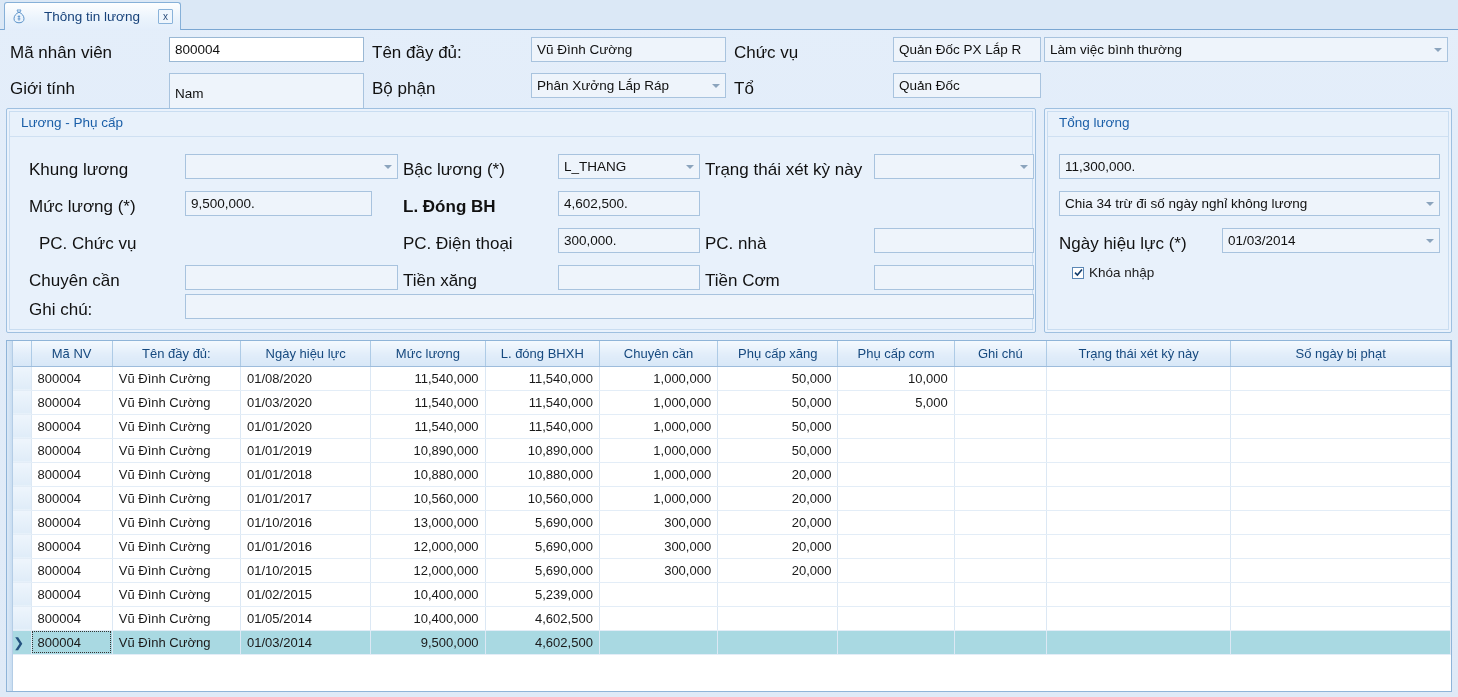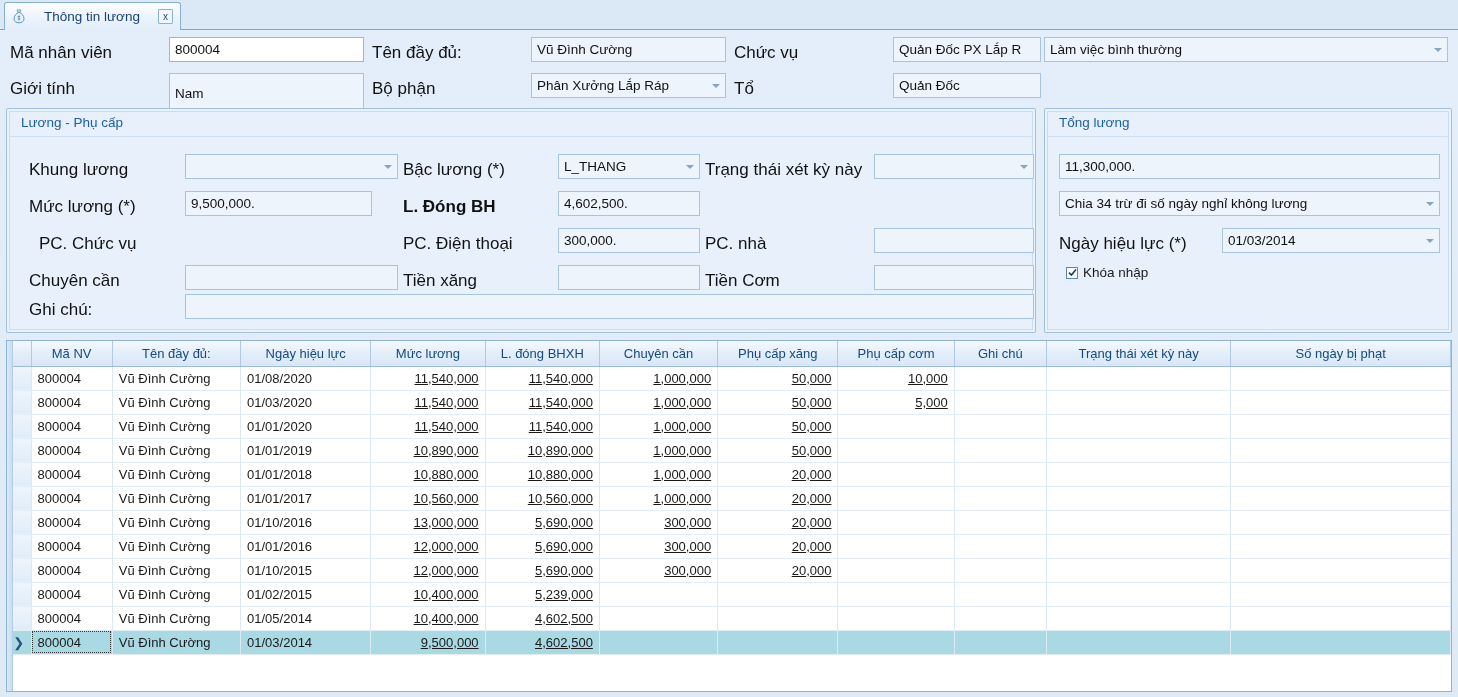--- a/index.html
+++ b/index.html
@@ -96,21 +96,21 @@
     background: linear-gradient(180deg,#f4f9fe 0%, #e3eefa 50%, #d7e7f7 100%);
     border-right:1px solid #aecbe6; border-bottom:1px solid #9dbcdc;
     color:#16497f; font-weight:normal; font-size:13px;
     height:25px; padding:0 6px; text-align:center; white-space:nowrap;
   }
   table.grid td {
     border-right:1px solid #dce8f4; border-bottom:1px solid #e3edf7;
     height:24px; padding:0 6px; font-size:13px; white-space:nowrap;
     overflow:hidden;
   }
-  td.num { text-align:right;text-decoration:underline; }
+  td.num { text-align:right; }
   tr.sel td { background:#a9d9e2; }
   tr.sel td.rowhdr { background:#a9d9e2; }
   td.rowhdr {
     background: linear-gradient(180deg,#eef5fc 0%,#dfecf8 100%);
     border-right:1px solid #b4cde6; padding:0; text-align:center;
     color:#24527f; font-size:11px;
   }
   th.rowhdr { background: linear-gradient(180deg,#f4f9fe 0%,#d7e7f7 100%); }
   td.focuscell { outline:1px dotted #333; outline-offset:-2px; }
 </style>
@@ -222,21 +222,21 @@
       <span>Chia 34 trừ đi số ngày nghỉ không lương</span>
       <i class="caret"></i>
     </div>
 
     <span class="lbl" style="left:14px; top:125px;">Ngày hiệu lực (*)</span>
     <div class="fld" style="left:177px; top:119px; width:218px; height:25px;">
       <span>01/03/2014</span>
       <i class="caret"></i>
     </div>
 
-    <div class="cbx" style="left:14px; top:156px;padding-left:7px;">
+    <div class="cbx" style="left:20px; top:156px;padding-left:7px;">
       <span class="cbx-box">
         <svg width="9" height="9" viewBox="0 0 9 9">
             <path d="M1 4.6 L3.4 7 L8 1.4" fill="none" stroke="#123c6b" stroke-width="1.6"></path>
           </svg>
       </span>
       <span>Khóa nhập</span>
     </div>
   </div>
 
   <div class="gridwrap">

